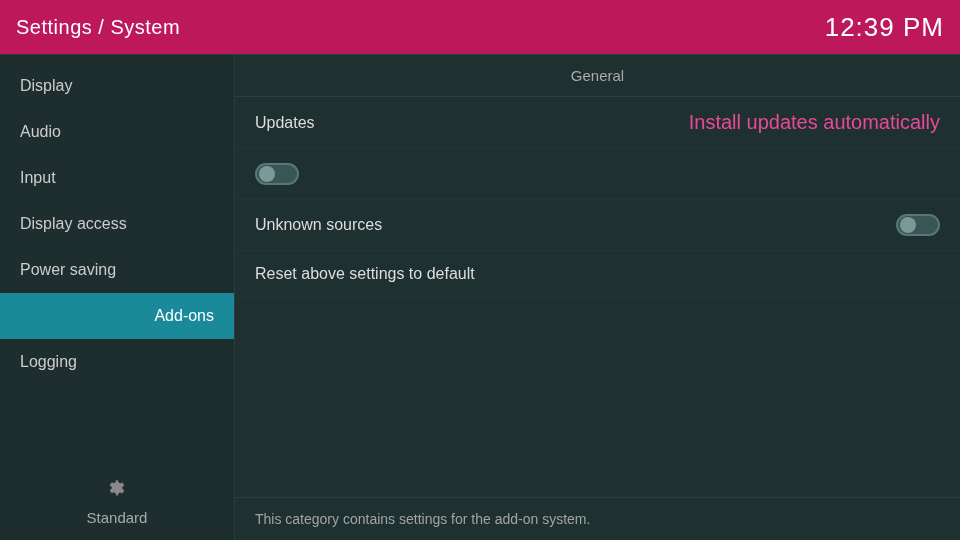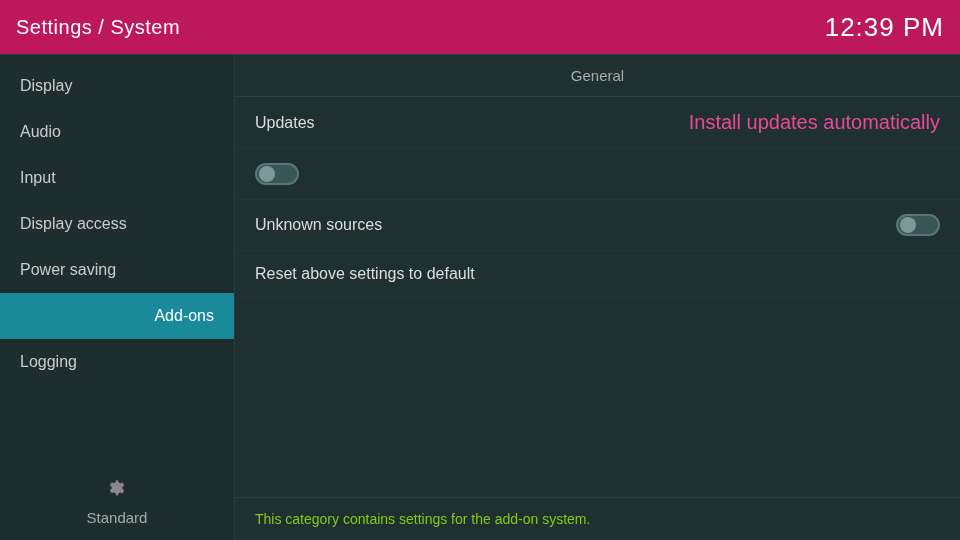--- a/index.html
+++ b/index.html
@@ -160,21 +160,21 @@
     }
 
     
     .content-footer {
       padding: 12px 20px;
       border-top: 1px solid #2a4040;
       background: #1e3030;
     }
     .footer-text {
       font-size: 14px;
-      color: #84cc16;
+      color: #a3a3a3;
       font-weight: 300;
     }
   </style>
 </head>
 <body>
 
 <div class="header">
   <span class="header-title">Settings / System</span>
   <span class="header-time">12:39 PM</span>
 </div>

